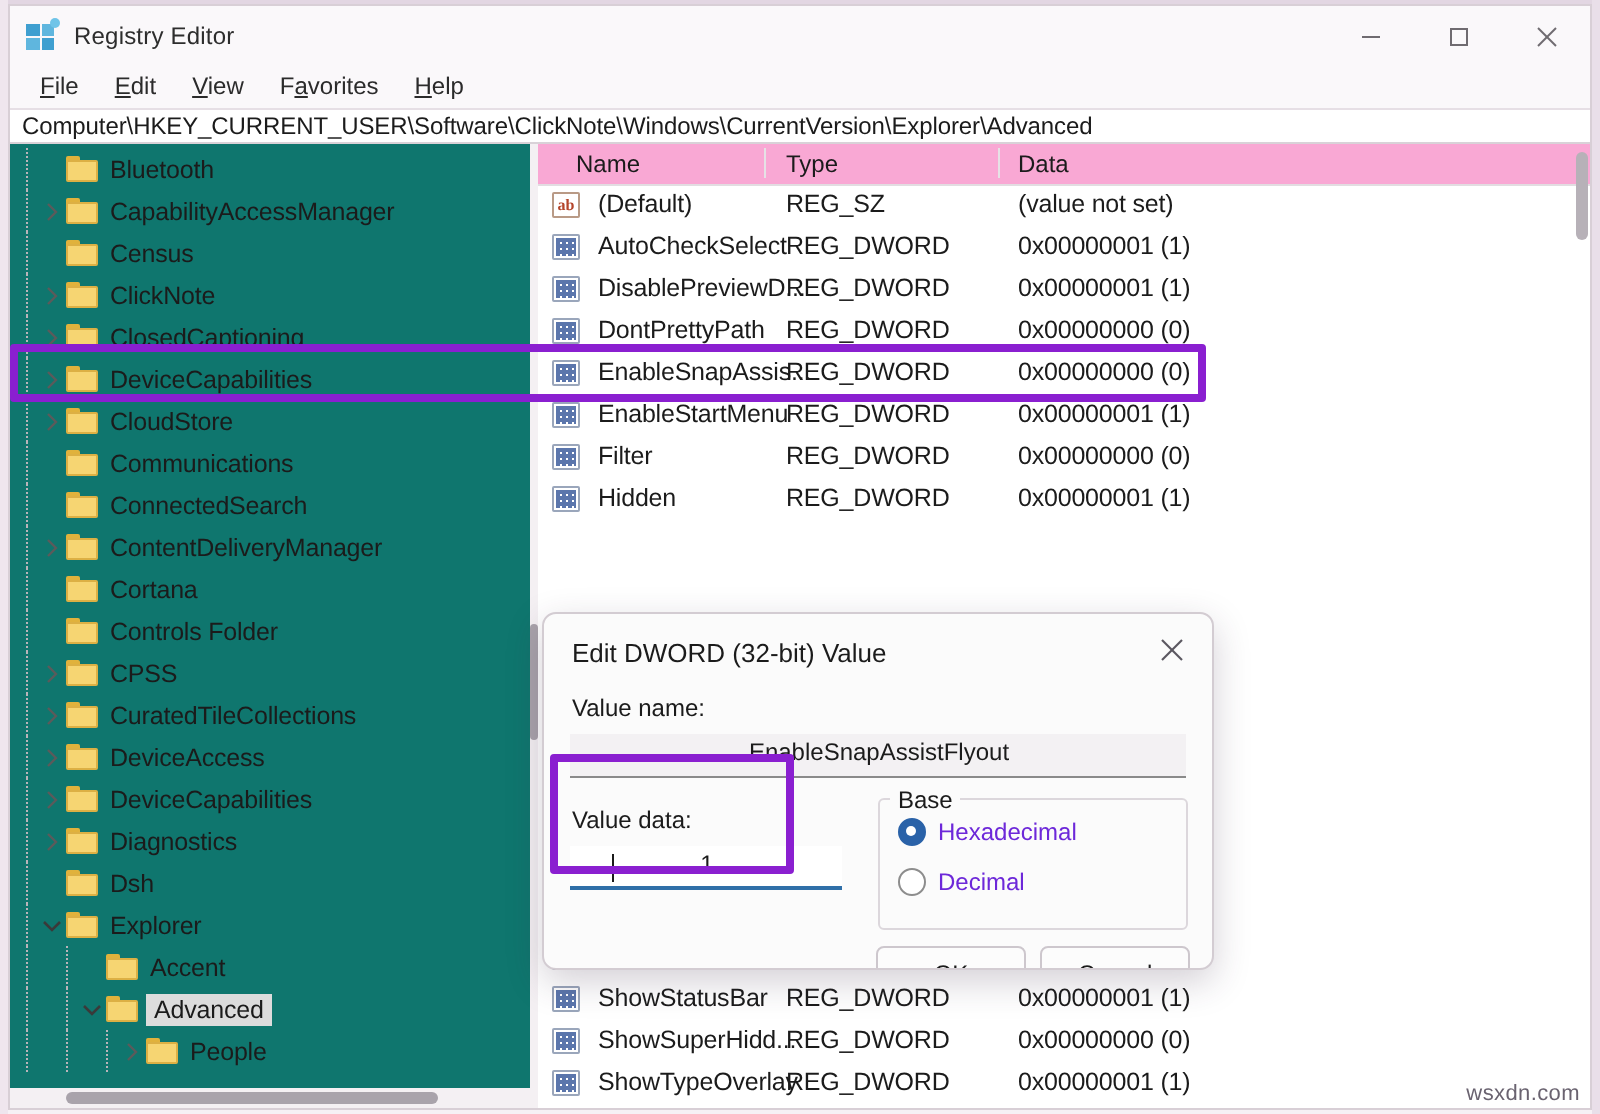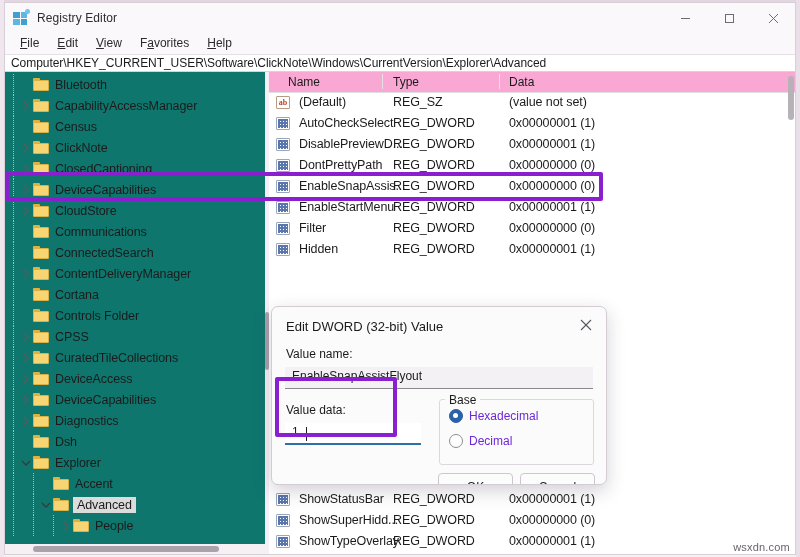--- a/index.html
+++ b/index.html
@@ -312,21 +312,21 @@
   }
   .dlg-close {
     position: absolute;
     right: 6px; top: 6px;
     width: 28px; height: 24px;
     display: flex; align-items: center; justify-content: center;
     color: #5b5760;
   }
   .dlg-body {
     position: absolute;
-    left: 0; top: 38px; right: 0; bottom: 0;
+    left: 0; top: 38px; right: 0; bottom: 0; text-align: center;
   }
   .fld-label {
     position: absolute;
     font-size: 12px;
     color: #1b1b1b;
   }
   .txtbox {
     position: absolute;
     background: #f3f1f3;
     border: none;

